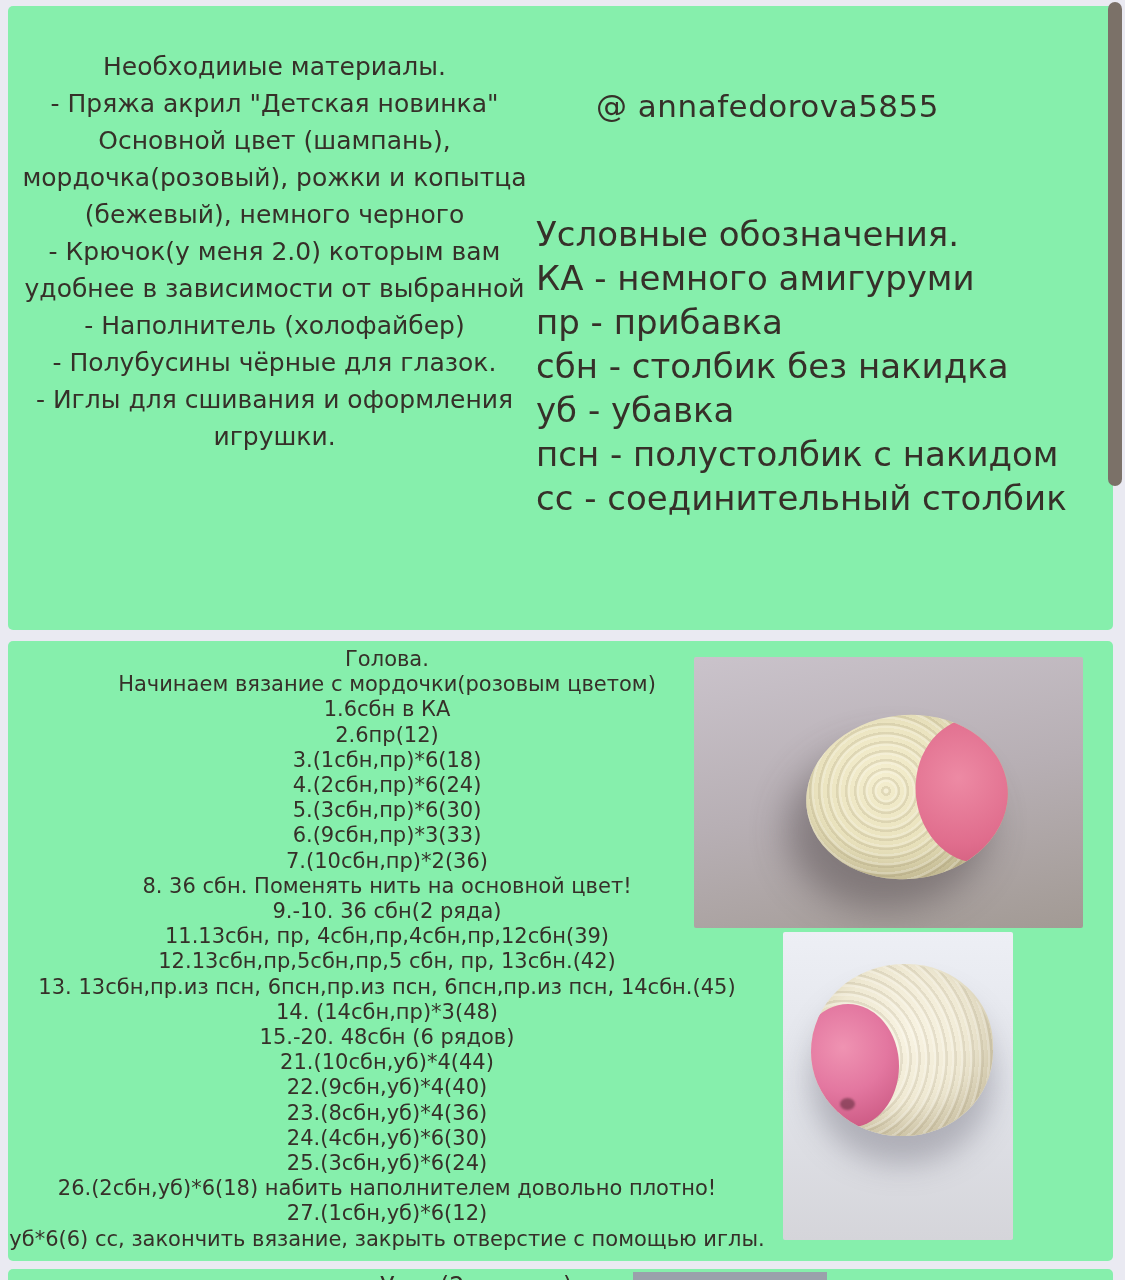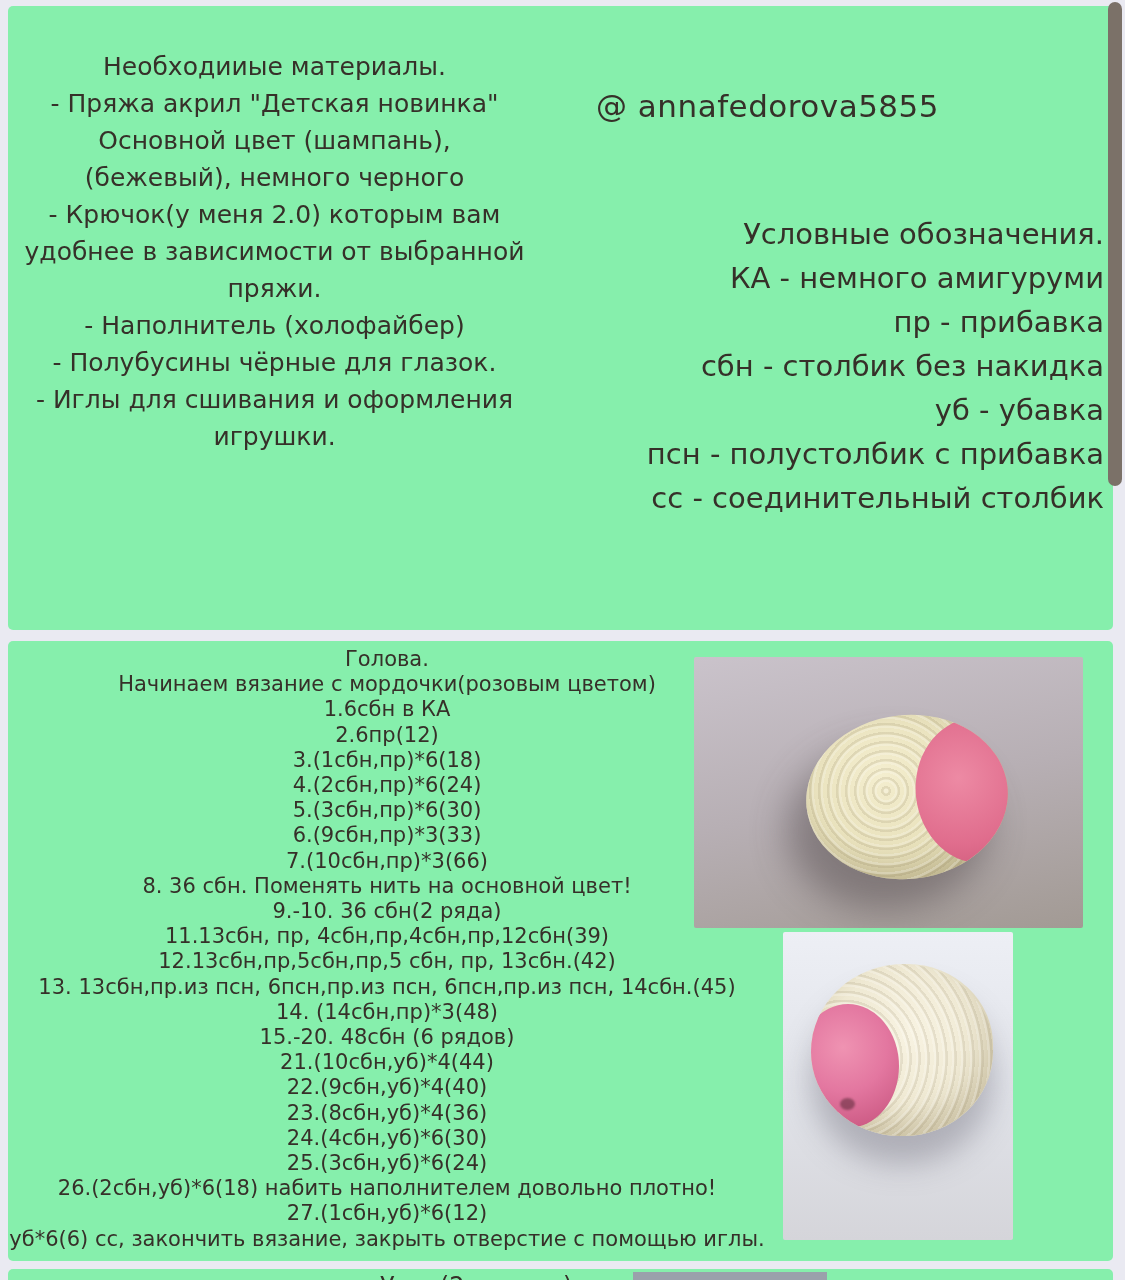--- a/index.html
+++ b/index.html
@@ -9,22 +9,22 @@
 
   .card{position:absolute;left:8px;width:1105px;background:#86efac;border-radius:5px;}
   .card-materials{top:6px;height:624px;}
   .card-head{top:641px;height:620px;}
   .card-next{top:1269px;height:60px;}
 
   
   .materials{position:absolute;top:42px;left:14px;width:505px;
              font-size:25px;line-height:37px;text-align:center;}
   .handle{position:absolute;top:82px;left:588px;font-size:31px;letter-spacing:.5px;}
-  .legend{position:absolute;top:206px;left:528px;width:568px;text-align:right;
-          font-size:29px;line-height:44px;}
+  .legend{position:absolute;top:206px;left:528px;width:568px;text-align:left;
+          font-size:34px;line-height:44px;}
 
   
   .pattern{position:absolute;top:6px;left:0;width:758px;
            font-size:21px;line-height:25.2px;text-align:center;}
 
   figure{margin:0;}
   .photo{position:absolute;border-radius:2px;overflow:hidden;}
   .photo1{left:686px;top:16px;width:389px;height:271px;
           background:linear-gradient(168deg,#cac3cb 0%,#b7afb4 50%,#a29a94 100%);}
   .photo2{left:775px;top:291px;width:230px;height:308px;
@@ -61,54 +61,54 @@
 </head>
 <body>
 
 <div class="page">
 
   <section class="card card-materials">
     <div class="materials">
         <div>Необходииые материалы.</div>
         <div>- Пряжа акрил "Детская новинка"</div>
         <div>Основной цвет (шампань),</div>
+        <div>мордочка(розовый), рожки и копытца</div>
         <div>(бежевый), немного черного</div>
         <div>- Крючок(у меня 2.0) которым вам</div>
         <div>удобнее в зависимости от выбранной</div>
-        <div>пряжи.</div>
         <div>- Наполнитель (холофайбер)</div>
         <div>- Полубусины чёрные для глазок.</div>
         <div>- Иглы для сшивания и оформления</div>
         <div>игрушки.</div>
       </div>
     <div class="handle">@ annafedorova5855</div>
     <div class="legend">
       <div>Условные обозначения.</div>
       <div>
           <div>КА - немного амигуруми</div>
           <div>пр - прибавка</div>
           <div>сбн - столбик без накидка</div>
           <div>уб - убавка</div>
-          <div>псн - полустолбик с прибавка</div>
+          <div>псн - полустолбик с накидом</div>
           <div>сс - соединительный столбик</div>
         </div>
     </div>
   </section>
 
   <section class="card card-head">
     <div class="pattern">
         <div>Голова.</div>
         <div>Начинаем вязание с мордочки(розовым цветом)</div>
         <div>1.6сбн в КА</div>
         <div>2.6пр(12)</div>
         <div>3.(1сбн,пр)*6(18)</div>
         <div>4.(2сбн,пр)*6(24)</div>
         <div>5.(3сбн,пр)*6(30)</div>
         <div>6.(9сбн,пр)*3(33)</div>
-        <div>7.(10сбн,пр)*3(66)</div>
+        <div>7.(10сбн,пр)*2(36)</div>
         <div>8. 36 сбн. Поменять нить на основной цвет!</div>
         <div>9.-10. 36 сбн(2 ряда)</div>
         <div>11.13сбн, пр, 4сбн,пр,4сбн,пр,12сбн(39)</div>
         <div>12.13сбн,пр,5сбн,пр,5 сбн, пр, 13сбн.(42)</div>
         <div>13. 13сбн,пр.из псн, 6псн,пр.из псн, 6псн,пр.из псн, 14сбн.(45)</div>
         <div>14. (14сбн,пр)*3(48)</div>
         <div>15.-20. 48сбн (6 рядов)</div>
         <div>21.(10сбн,уб)*4(44)</div>
         <div>22.(9сбн,уб)*4(40)</div>
         <div>23.(8сбн,уб)*4(36)</div>

